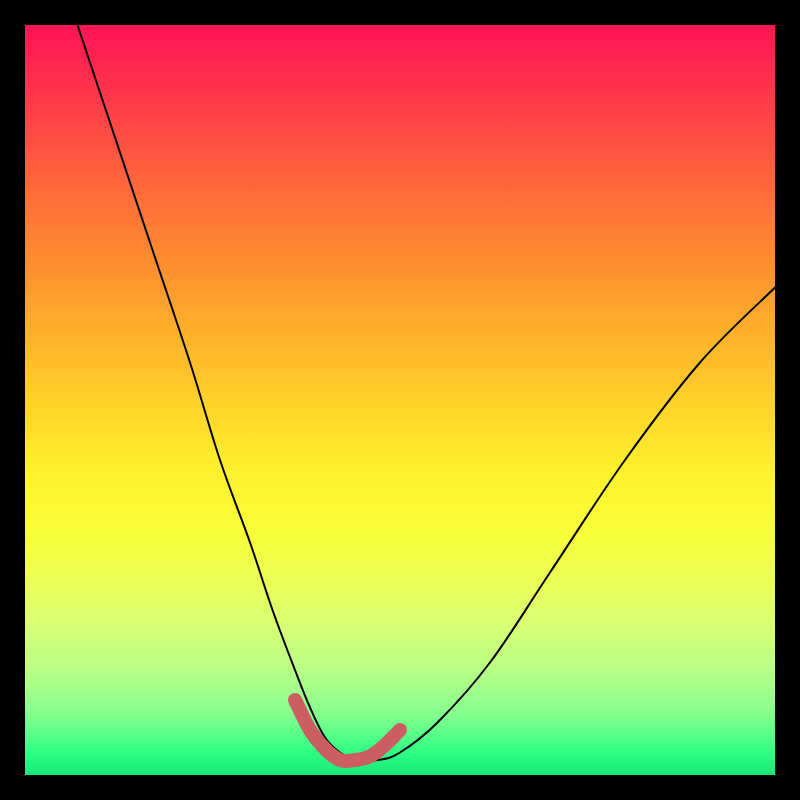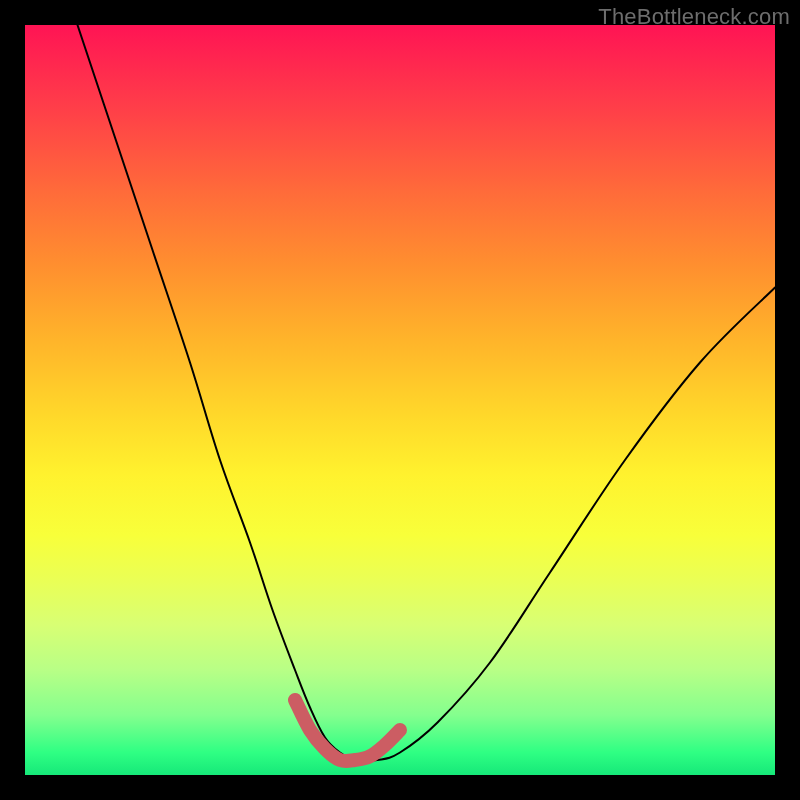--- a/index.html
+++ b/index.html
@@ -23,20 +23,19 @@
         }
   .wm{position:absolute;top:4px;right:10px;color:#6d6d6d;font-size:22px;font-weight:400;letter-spacing:.2px}
   svg.curves{position:absolute;left:25px;top:25px;width:750px;height:750px;overflow:visible}
   .thin{stroke:#000;stroke-width:2;fill:none;stroke-linecap:round}
   .fat{stroke:#cc5d63;stroke-width:14;fill:none;stroke-linecap:round;stroke-linejoin:round}
 </style>
 </head>
 <body>
 
 <div class="outer">
-  <div class="wm">TheBottleneck.com</div>
   <div class="plot"></div>
 
   <svg class="curves" viewBox="0 0 750 750">
     <path id="curvePath" class="thin" d="M 52.50000000000001 0 C 59.25000000000001 20.25 76.5 72 90 112.5 C 103.5 153 114.00000000000001 184.5 127.50000000000001 225 C 141 265.5 152.85 299.69999999999993 165 337.49999999999994 C 177.15 375.29999999999995 184.2 402.6 195 435 C 205.8 467.4 215.55 490.5 225 517.5 C 234.45 544.5 239.4 562.05 247.5 585 C 255.6 607.95 263.25 627.45 270 645 C 276.75 662.55 279.6 670.35 285 682.5 C 290.4 694.65 294.6 704.4 300 712.5 C 305.4 720.6 309.6 723.45 315 727.5 C 320.4 731.55 323.25 733.65 330 735 C 336.75 736.35 344.4 736.35 352.5 735 C 360.6 733.65 364.2 734.25 375 727.5 C 385.8 720.75 396.30000000000007 713.7 412.50000000000006 697.5 C 428.70000000000005 681.3 444.75 664.5 465 637.5 C 485.25 610.5 500.7 583.95 525 547.5 C 549.3 511.05 573 472.8 600 435 C 627 397.2 648 368.54999999999995 675 337.49999999999994 C 702 306.44999999999993 736.5 276 750 262.5"></path>
     <path id="bandPath" class="fat" d="M 270 675 C 272.7 680.4 279.6 696.225 285 705 C 290.4 713.775 294.6 718.35 300 723.75 C 305.4 729.15 309.6 732.975 315 735 C 320.4 737.025 324.6 735.675 330 735 C 335.4 734.325 339.6 733.95 345 731.25 C 350.4 728.55 354.6 724.725 360 720 C 365.4 715.275 372.3 707.7 375 705"></path>
   </svg>
 </div>
 
 </body></html>

